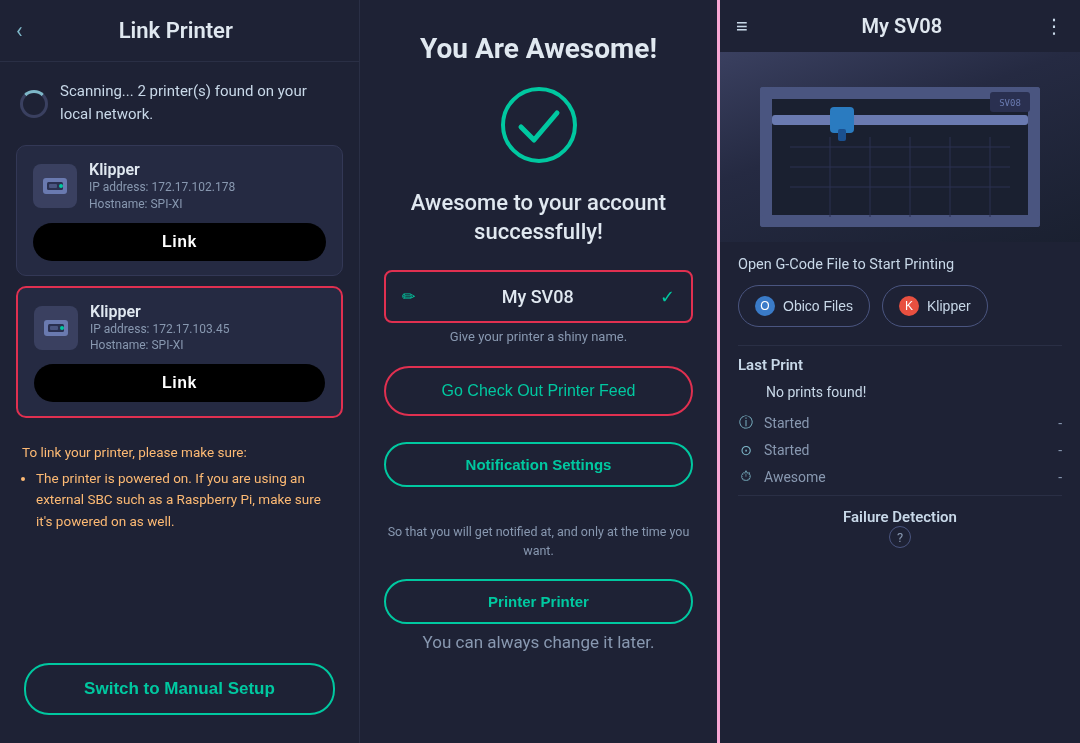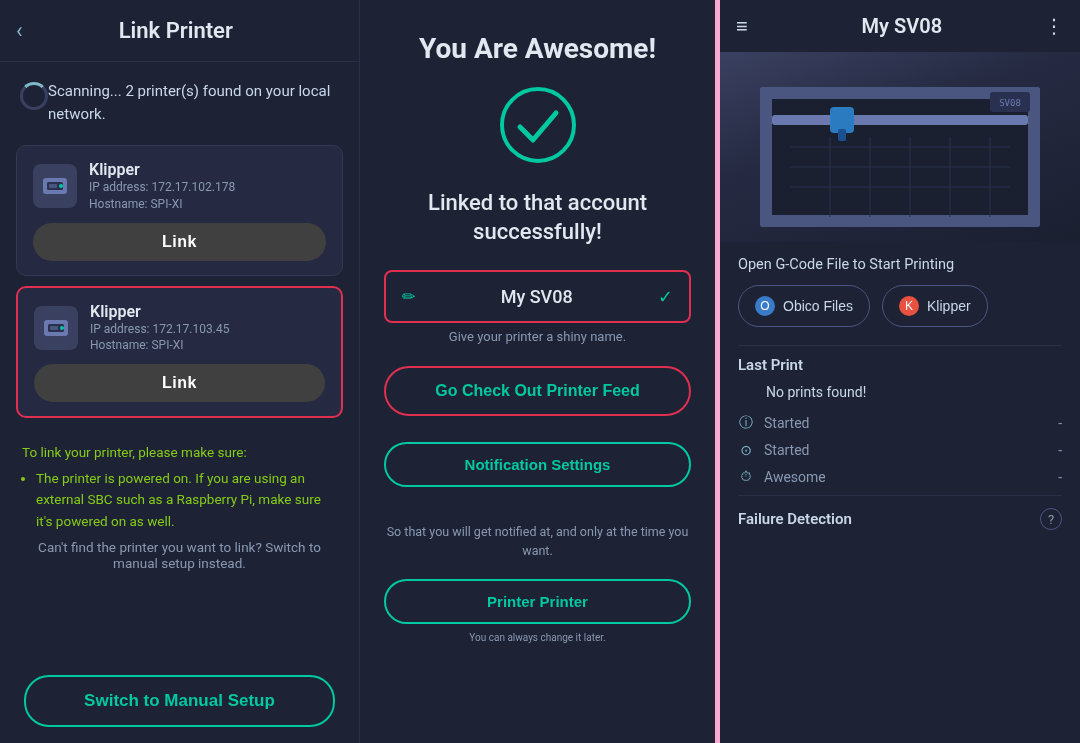--- a/index.html
+++ b/index.html
@@ -46,22 +46,23 @@
       color: #e0e8f0;
       font-size: 22px;
       font-weight: 600;
       flex: 1;
       text-align: center;
       margin-right: 30px;
     }
 
     .scanning-area {
       display: flex;
-      align-items: flex-start;
+      align-items: center;
       padding: 18px 20px 12px 20px;
+      gap: 12px;
     }
 
     .spinner {
       width: 28px;
       height: 28px;
       border: 3px solid #3a4060;
       border-top: 3px solid #7eb8c9;
       border-radius: 50%;
       animation: spin 1s linear infinite;
       flex-shrink: 0;
@@ -129,76 +130,76 @@
     .printer-info .printer-ip,
     .printer-info .printer-hostname {
       color: #8898b0;
       font-size: 12px;
       line-height: 1.4;
     }
 
     .link-btn {
       width: 100%;
       padding: 10px;
-      background: #404040;
+      background: #000000;
       border: none;
       border-radius: 25px;
       color: #fff;
       font-size: 16px;
       font-weight: 600;
       cursor: pointer;
       letter-spacing: 0.5px;
     }
 
     .info-section {
       padding: 16px 22px;
       flex: 1;
     }
 
     .info-text {
-      color: #84cc16;
+      color: #fdba74;
       font-size: 13.5px;
       line-height: 1.6;
       text-align: left;
       margin-bottom: 0;
     }
 
     .info-text ul {
       padding-left: 14px;
       margin: 4px 0;
     }
 
     .info-text-link {
       color: #8898b0;
       font-size: 13.5px;
       text-align: center;
       margin-top: 6px;
     }
 
     .panel-1-footer {
-      padding: 18px 24px 16px;
+      padding: 18px 24px 28px;
     }
 
     .manual-setup-btn {
       width: 100%;
       padding: 14px;
       background: transparent;
       border: 2px solid #00c8a0;
       border-radius: 25px;
       color: #00c8a0;
       font-size: 17px;
       font-weight: 600;
       cursor: pointer;
     }
 
     
     .panel-2 {
       width: 360px;
       background: #1e2235;
-      border-right: 5px solid #f9a8d4;
+      border-right: 3px solid #f9a8d4;
       display: flex;
       flex-direction: column;
       align-items: center;
       padding: 32px 24px 20px;
     }
 
     .awesome-title {
       color: #e0e8f0;
       font-size: 28px;
       font-weight: 700;
@@ -261,21 +262,21 @@
     }
 
     .checkout-btn {
       width: 100%;
       padding: 14px;
       background: transparent;
       border: 2px solid #e03050;
       border-radius: 25px;
       color: #00c8a0;
       font-size: 16px;
-      font-weight: 700;
+      font-weight: 400;
       cursor: pointer;
       margin-bottom: 26px;
     }
 
     .notif-btn {
       width: 100%;
       padding: 12px;
       background: transparent;
       border: 2px solid #00c8a0;
       border-radius: 25px;
@@ -303,21 +304,21 @@
       border-radius: 25px;
       color: #00c8a0;
       font-size: 15px;
       font-weight: 600;
       cursor: pointer;
       margin-bottom: 8px;
     }
 
     .printer-settings-sub {
       color: #8898b0;
-      font-size: 10px;
+      font-size: 17px;
       text-align: center;
     }
 
     
     .panel-3 {
       width: 360px;
       background: #1e2235;
       display: flex;
       flex-direction: column;
     }
@@ -466,20 +467,21 @@
       color: #8898b0;
       font-size: 14px;
     }
 
     .failure-row {
       display: flex;
       align-items: center;
       justify-content: space-between;
       padding-top: 12px;
       border-top: 1px solid #2a2f45;
+      flex-direction: column;
     }
 
     .failure-label {
       color: #c8d8e8;
       font-size: 15px;
       font-weight: 600;
     }
 
     .help-icon {
       width: 22px;
@@ -549,39 +551,38 @@
     </div>
   </div>
 
   <div class="info-section">
     <div class="info-text">
       <span>To link your printer, please make sure:</span>
       <ul>
         <li>The printer is powered on. If you are using an external SBC such as a Raspberry Pi, make sure it's powered on as well.</li>
       </ul>
     </div>
-    <div class="info-text-link">Can't find the printer you want to link? Switch to manual setup instead.</div>
   </div>
 
   <div class="panel-1-footer">
     <button class="manual-setup-btn">Switch to Manual Setup</button>
   </div>
 </div>
 
 <div class="panel panel-2">
   <div class="awesome-title">You Are Awesome!</div>
 
   <div class="check-icon-wrap">
     <svg class="check-circle" viewBox="0 0 80 80" fill="none" xmlns="http://www.w3.org/2000/svg">
       <circle cx="40" cy="40" r="36" stroke="#00c8a0" stroke-width="4" fill="none"></circle>
       <polyline points="22,42 35,55 58,28" stroke="#00c8a0" stroke-width="5" stroke-linecap="round" stroke-linejoin="round" fill="none"></polyline>
     </svg>
   </div>
 
-  <div class="linked-text">Linked to that account successfully!</div>
+  <div class="linked-text">Awesome to your account successfully!</div>
 
   <div class="printer-name-box">
     <span class="edit-icon">✏</span>
     <span class="printer-name-value">My SV08</span>
     <span class="check-mark">✓</span>
   </div>
   <div class="give-name-hint">Give your printer a shiny name.</div>
 
   <button class="checkout-btn">Go Check Out Printer Feed</button>
 

